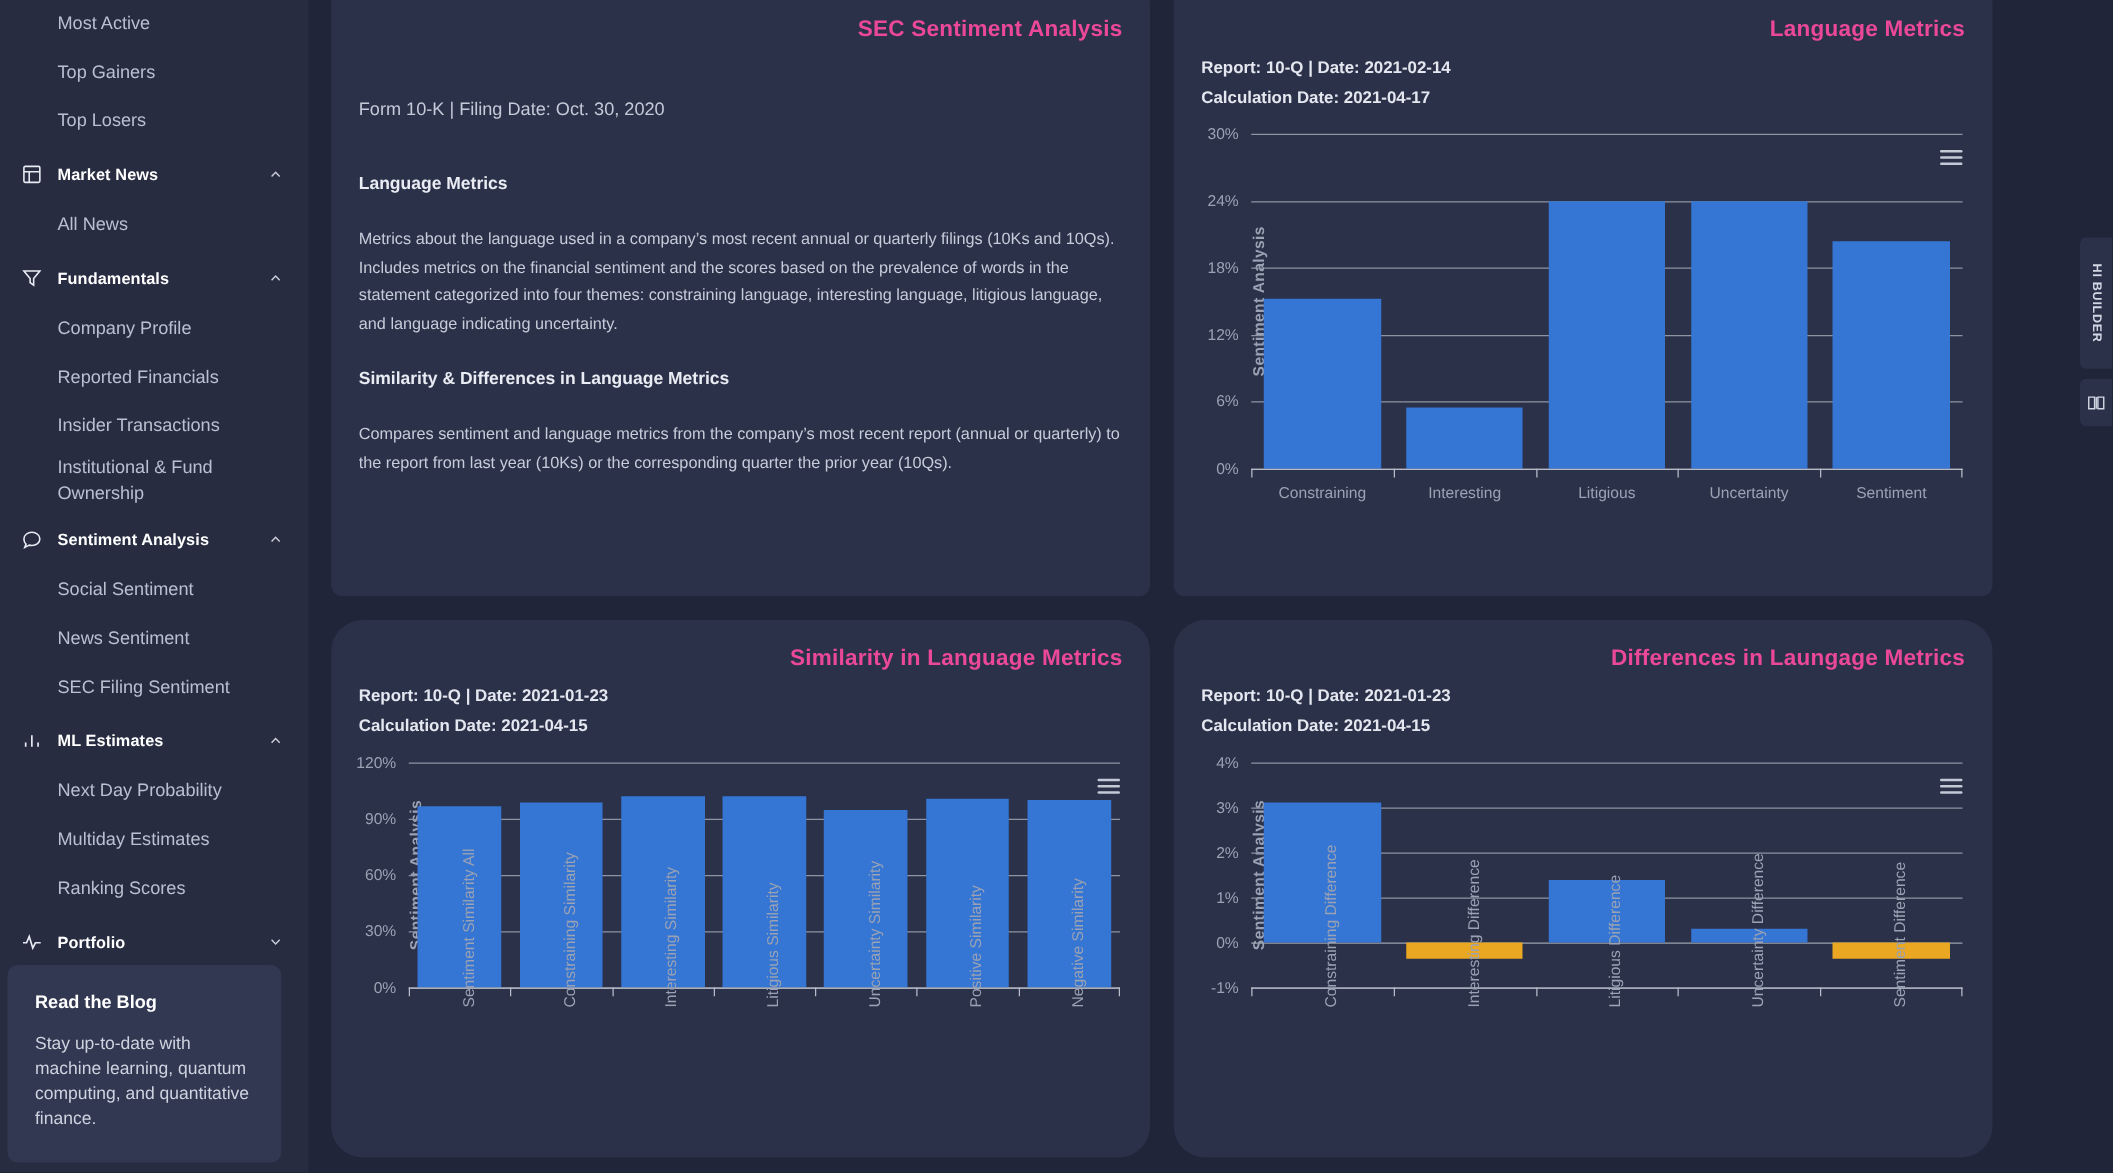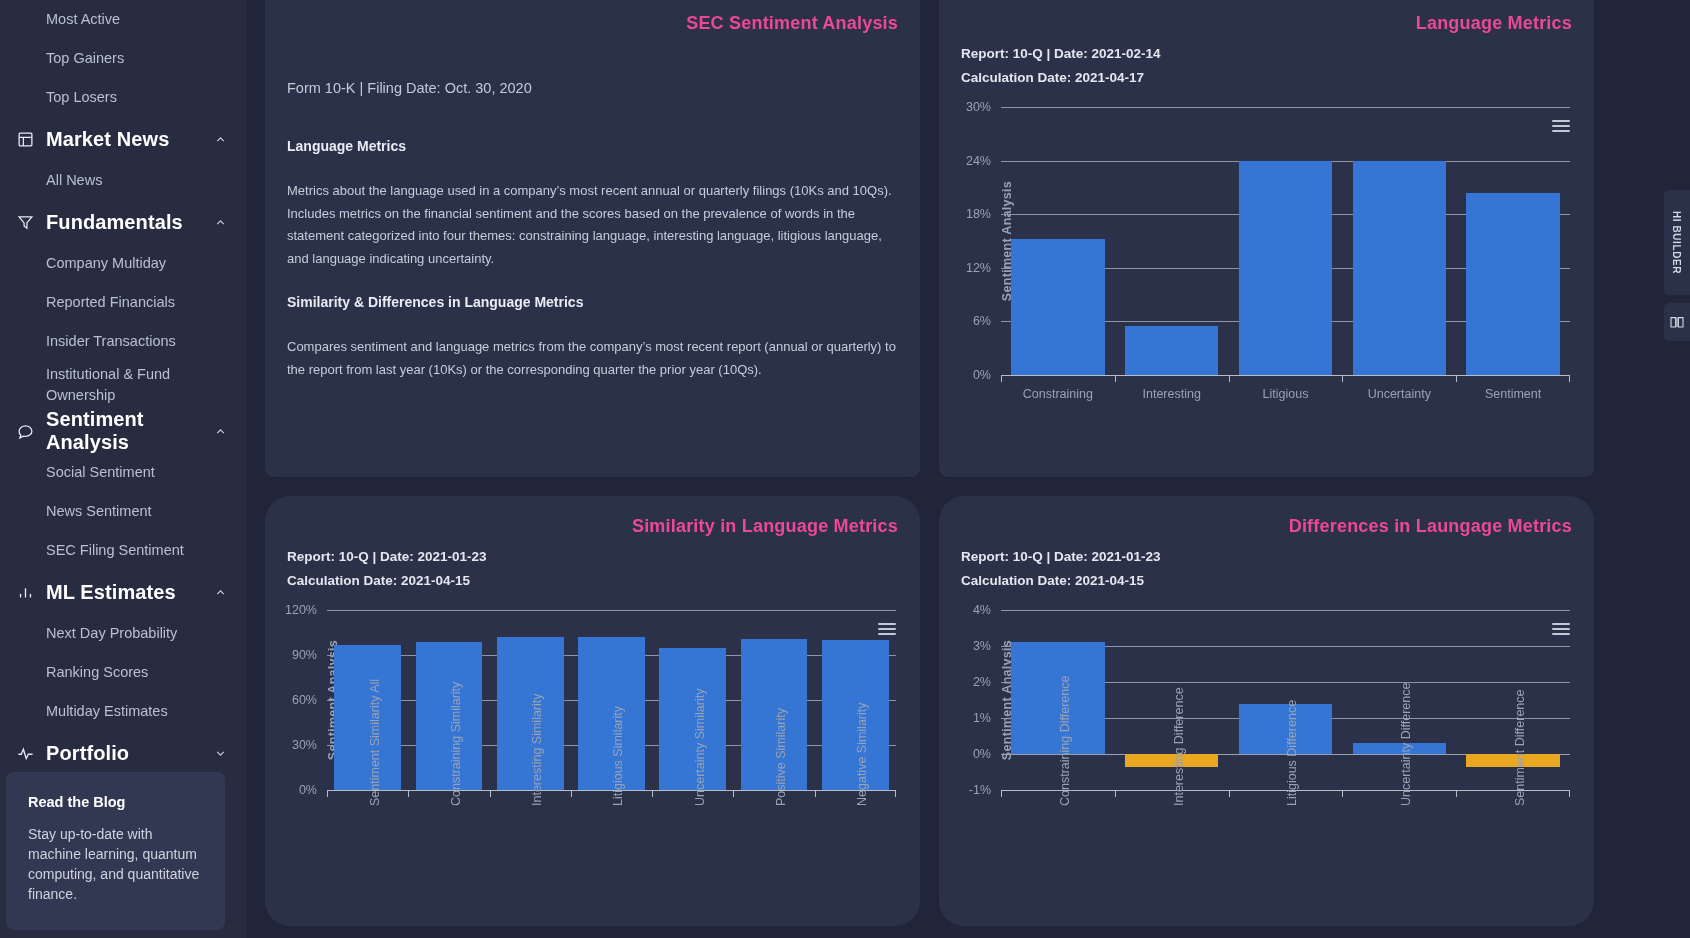--- a/index.html
+++ b/index.html
@@ -15,21 +15,21 @@
   .sidebar {
     width: 247px; flex: 0 0 247px; height: 938px;
     background: #272c41;
     padding-top: 0px;
     position: relative;
     overflow: hidden;
   }
   .nav-group-head {
     display: flex; align-items: center;
     height: 44px; padding: 0 20px 0 14px;
-    color: #ffffff; font-size: 20px; font-weight: bold;
+    color: #ffffff; font-size: 13px; font-weight: bold;
     letter-spacing: .1px;
   }
   .nav-group-head .gicon {
     width: 22px; height: 22px; flex: 0 0 22px;
     display: flex; align-items: center; justify-content: center;
     margin-right: 10px; color: #e8ebf3;
   }
   .nav-group-head .glabel { flex: 1; }
   .chev { width: 14px; height: 14px; color: #c9ceda; display:flex; align-items:center; justify-content:center;}
   .nav-item {
@@ -159,21 +159,21 @@
             <polygon points="3,4 21,4 14,12.5 14,20 10,17 10,12.5"></polygon>
           </svg>
       </span>
       <span class="glabel">Fundamentals</span>
       <span class="chev">
         <svg width="13" height="13" viewBox="0 0 24 24" fill="none" stroke="currentColor" stroke-width="2.2">
             <polyline points="6,15 12,9 18,15"></polyline>
           </svg>
       </span>
     </div>
-    <a class="nav-item">Company Multiday</a>
+    <a class="nav-item">Company Profile</a>
     <a class="nav-item">Reported Financials</a>
     <a class="nav-item">Insider Transactions</a>
     <a class="nav-item two-line">Institutional &amp; Fund Ownership</a>
 
     <div class="nav-group-head">
       <span class="gicon">
         <svg width="17" height="17" viewBox="0 0 24 24" fill="none" stroke="currentColor" stroke-width="1.8">
             <path d="M21 11.5c0 4.1-4 7.4-9 7.4-1 0-2-.1-2.9-.4L4 21l1.4-3.6C4 16 3 13.9 3 11.5 3 7.4 7 4 12 4s9 3.4 9 7.5z"></path>
           </svg>
       </span>
@@ -197,22 +197,22 @@
           </svg>
       </span>
       <span class="glabel">ML Estimates</span>
       <span class="chev">
         <svg width="13" height="13" viewBox="0 0 24 24" fill="none" stroke="currentColor" stroke-width="2.2">
             <polyline points="6,15 12,9 18,15"></polyline>
           </svg>
       </span>
     </div>
     <a class="nav-item">Next Day Probability</a>
+    <a class="nav-item">Multiday Estimates</a>
     <a class="nav-item">Ranking Scores</a>
-    <a class="nav-item">Multiday Estimates</a>
 
     <div class="nav-group-head">
       <span class="gicon">
         <svg width="17" height="17" viewBox="0 0 24 24" fill="none" stroke="currentColor" stroke-width="1.9">
             <polyline points="2,13 6,13 9,6 13,19 16,13 22,13"></polyline>
           </svg>
       </span>
       <span class="glabel">Portfolio</span>
       <span class="chev">
         <svg width="13" height="13" viewBox="0 0 24 24" fill="none" stroke="currentColor" stroke-width="2.2">

